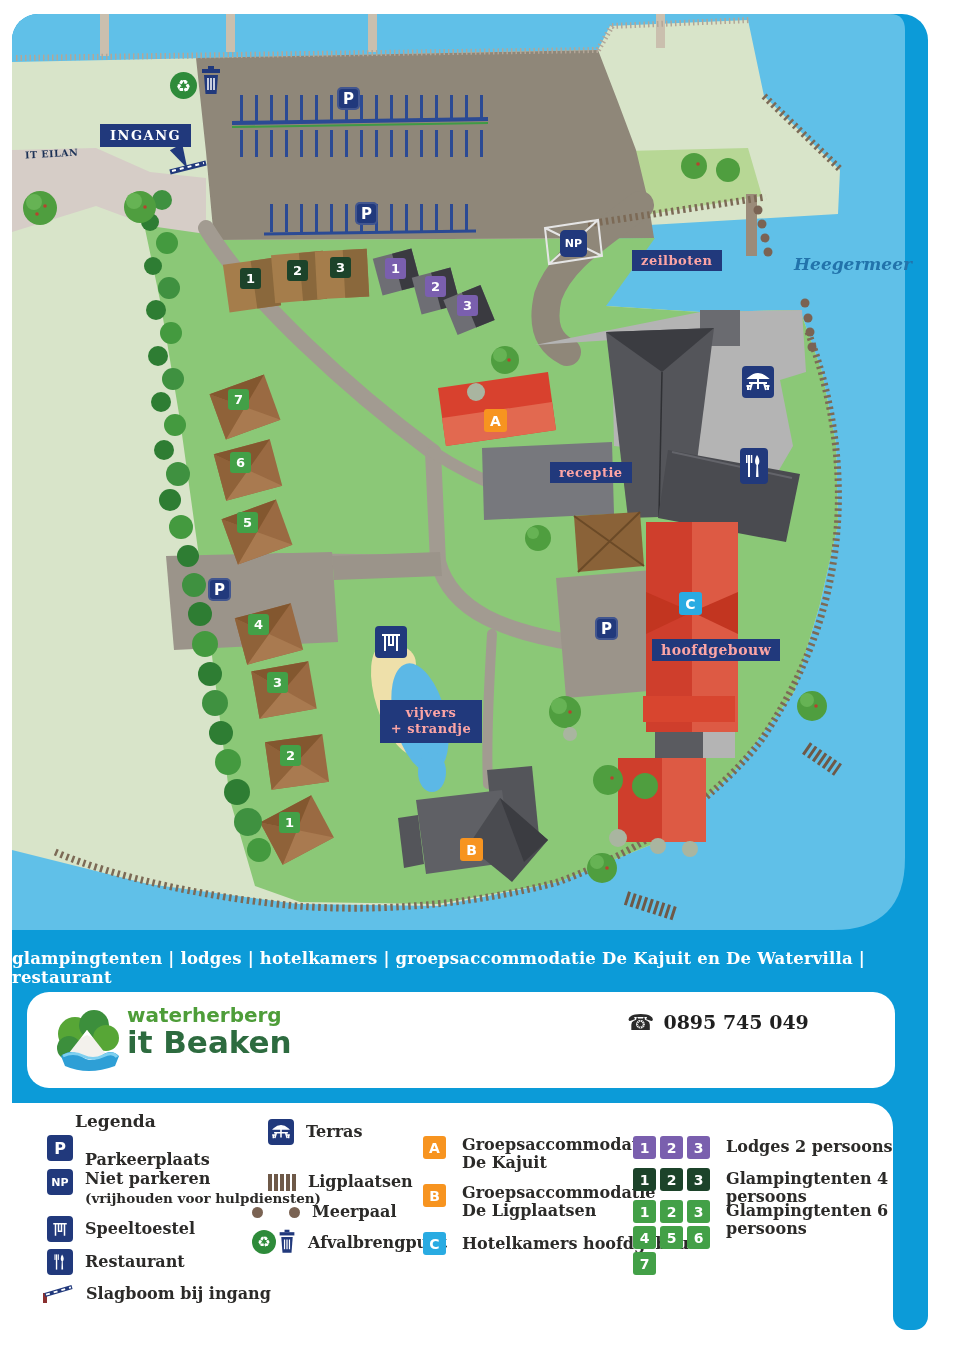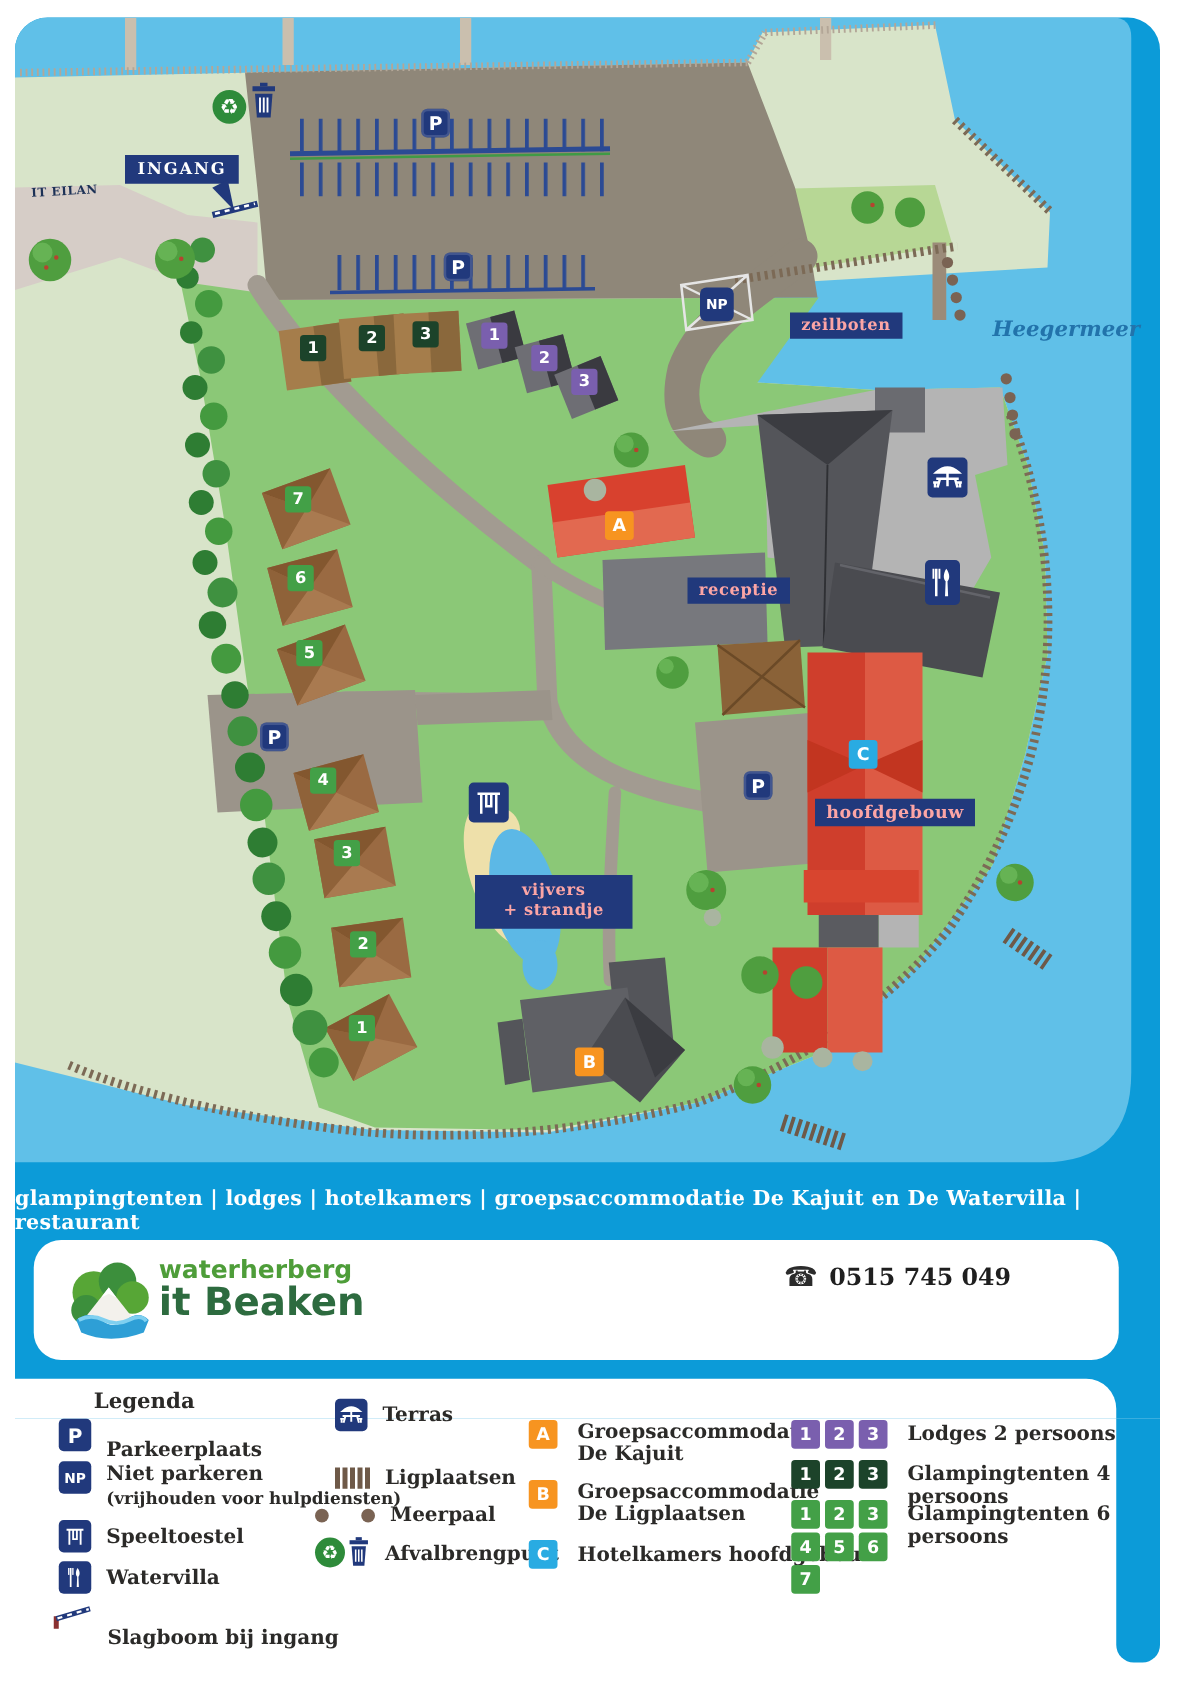--- a/index.html
+++ b/index.html
@@ -379,21 +379,21 @@
     <div class="numbadge nb-g6" style="left:225px;top:498px;">5</div>
     <div class="numbadge nb-g6" style="left:236px;top:600px;">4</div>
     <div class="numbadge nb-g6" style="left:255px;top:658px;">3</div>
     <div class="numbadge nb-g6" style="left:268px;top:731px;">2</div>
     <div class="numbadge nb-g6" style="left:267px;top:798px;">1</div>
 
     <div class="navlabel" style="left:620px;top:236px;">zeilboten</div>
     <div class="maplabel-ital" style="left:782px;top:240px;">Heegermeer</div>
     <div class="navlabel" style="left:538px;top:448px;">receptie</div>
     <div class="navlabel" style="left:640px;top:625px;font-size:14px;">hoofdgebouw</div>
-    <div class="navlabel center2" style="left:368px;top:686px;width:94px;padding:5px 16px;">
+    <div class="navlabel center2" style="left:368px;top:686px;width:94px;padding:5px 4px;">
       <div>vijvers</div>
       <div>+ strandje</div>
     </div>
 
     <div class="abc orange" style="left:472px;top:395px;">A</div>
     <div class="abc orange" style="left:448px;top:824px;">B</div>
     <div class="abc cblue" style="left:667px;top:578px;">C</div>
 
     <div class="mapicon" style="left:363px;top:612px;width:32px;height:32px;">
       <svg width="24" height="24" viewBox="0 0 24 24" fill="none" stroke="#fff" stroke-width="2">
@@ -431,21 +431,21 @@
         <path d="M10,52 Q20,47 30,52 T50,52 T64,53" stroke="#7fd0f0" stroke-width="3" fill="none"></path>
       </svg>
     </div>
     <div class="brand-text">
       <div class="brand-l1">waterherberg</div>
       <div class="brand-l2">it Beaken</div>
     </div>
     <div class="contact-block">
       <div class="contact-row">
         <span style="font-family:'DejaVu Sans',sans-serif;font-size:22px;color:#2b2b2b;">☎</span>
-        <span>0515 745 049</span>
+        <span>0895 745 049</span>
       </div>
     </div>
   </div>
 
   <div class="legend-notch"></div>
   <div class="right-strip"></div>
 
   <div class="legend">
     <div class="legend-title">Legenda</div>
 
@@ -470,31 +470,31 @@
     </div>
     <div class="lg-item" style="left:47px;top:146px;">
       <span class="lg-navy">
         <svg width="14" height="18" viewBox="0 0 20 26" fill="#fff">
             <rect x="4" y="2" width="2" height="22"></rect>
             <rect x="2" y="2" width="1.5" height="8"></rect>
             <rect x="6.8" y="2" width="1.5" height="8"></rect>
             <path d="M13,2 c3,4 3,8 1,10 l0.5,12 h-2.5 l0.5,-12 c-2,-2 -2,-6 0.5,-10 Z"></path>
           </svg>
       </span>
-      <span class="lg-label" style="margin-top:4px;">Watervilla</span>
+      <span class="lg-label" style="margin-top:4px;">Restaurant</span>
     </div>
     <div class="lg-item" style="left:40px;top:180px;">
       <span>
         <svg width="34" height="22" viewBox="0 0 34 22">
             <rect x="3" y="10" width="4" height="10" fill="#8a3030"></rect>
             <line x1="5" y1="12" x2="32" y2="4" stroke="#21397c" stroke-width="4"></line>
             <line x1="6" y1="11.7" x2="31" y2="4.3" stroke="#fff" stroke-width="1.8" stroke-dasharray="4 4"></line>
           </svg>
       </span>
-      <span class="lg-label" style="margin-top:18px;">Slagboom bij ingang</span>
+      <span class="lg-label" style="margin-top:2px;">Slagboom bij ingang</span>
     </div>
 
     <div class="lg-item" style="left:268px;top:16px;">
       <span class="lg-navy">
         <svg width="20" height="20" viewBox="0 0 26 26" fill="none" stroke="#fff" stroke-width="2">
             <path d="M4,9 Q13,1 22,9 Z" fill="#fff"></path>
             <path d="M13,8 v12 M4,14 h18 M7,14 l-2,7 M19,14 l2,7 M3,17 v4 M23,17 v4 M1.5,17 h4 M20.5,17 h4"></path>
           </svg>
       </span>
       <span class="lg-label" style="margin-top:4px;">Terras</span>

